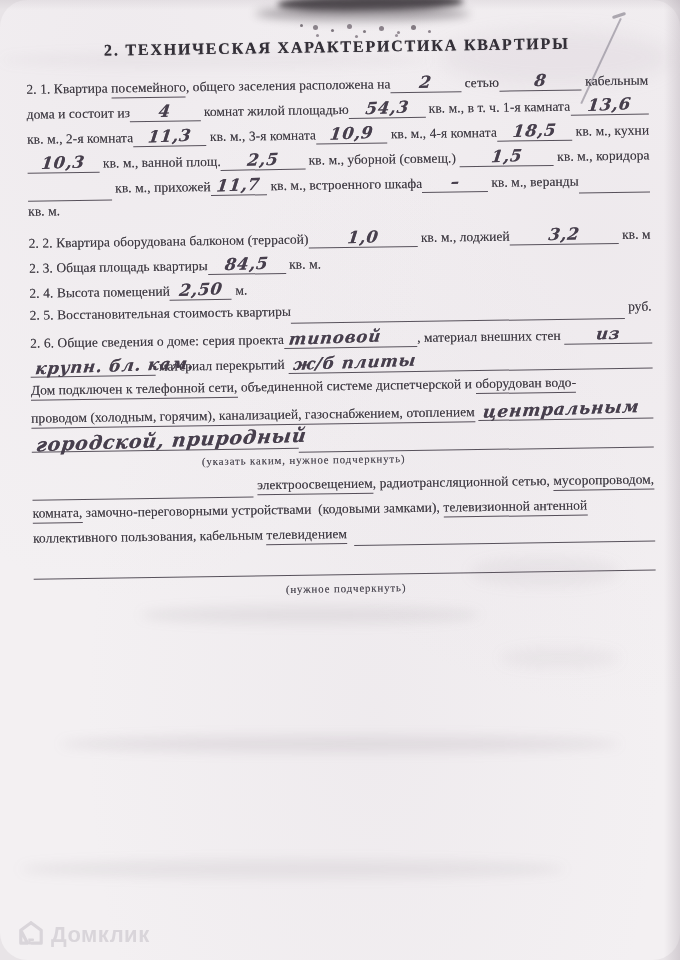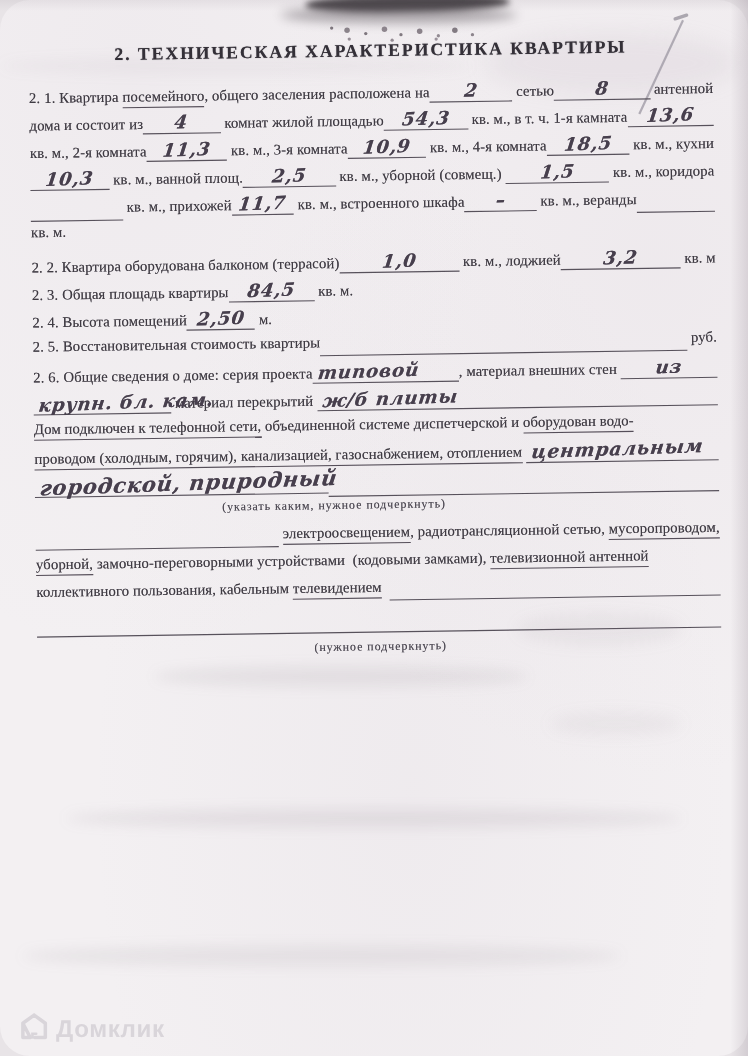--- a/index.html
+++ b/index.html
@@ -76,21 +76,21 @@
   <div class="content">
     <div class="doc-title">2. ТЕХНИЧЕСКАЯ ХАРАКТЕРИСТИКА КВАРТИРЫ</div>
     <div id="form-body">
         <div class="line" style="margin-top: 18px;">
           <span class="pt">2. 1. Квартира </span>
           <span class="pt pu">посемейного</span>
           <span class="pt">, общего заселения расположена на</span>
           <span class="bl" style="flex: 1 1 50px;"><span class="hw">2</span></span>
           <span class="pt"> сетью</span>
           <span class="bl" style="flex: 1 1 62px;"><span class="hw">8</span></span>
-          <span class="pt"> антенной</span>
+          <span class="pt"> кабельным</span>
         </div>
         <div class="line">
           <span class="pt">дома и состоит из</span>
           <span class="bl" style="flex: 1 1 56px;"><span class="hw">4</span></span>
           <span class="pt"> комнат жилой площадью</span>
           <span class="bl" style="flex: 1 1 62px;"><span class="hw">54,3</span></span>
           <span class="pt"> кв. м., в т. ч. 1-я камната</span>
           <span class="bl" style="flex: 1 1 64px;"><span class="hw">13,6</span></span>
         </div>
         <div class="line">
@@ -171,21 +171,21 @@
         </div>
         <div class="note" style="margin-left: 170px;"><span class="pt">(указать каким, нужное подчеркнуть)</span></div>
         <div class="line" style="margin-top: 6px;">
           <span class="bl" style="flex: 1 1 195px;"><span class="hw empty">&nbsp;</span></span>
           <span class="pt"> </span>
           <span class="pt pu">электроосвещением</span>
           <span class="pt">, радиотрансляционной сетью, </span>
           <span class="pt pu">мусоропроводом,</span>
         </div>
         <div class="line">
-          <span class="pt pu">уборной,</span>
+          <span class="pt pu">комната,</span>
           <span class="pt"> замочно-переговорными устройствами  (кодовыми замками), </span>
           <span class="pt pu">телевизионной антенной</span>
         </div>
         <div class="line">
           <span class="pt">коллективного пользования, кабельным </span>
           <span class="pt pu">телевидением</span>
           <span class="pt">  </span>
           <span class="bl" style="flex: 1 1 200px;"><span class="hw empty">&nbsp;</span></span>
         </div>
         <div class="line" style="margin-top: 4px;">

